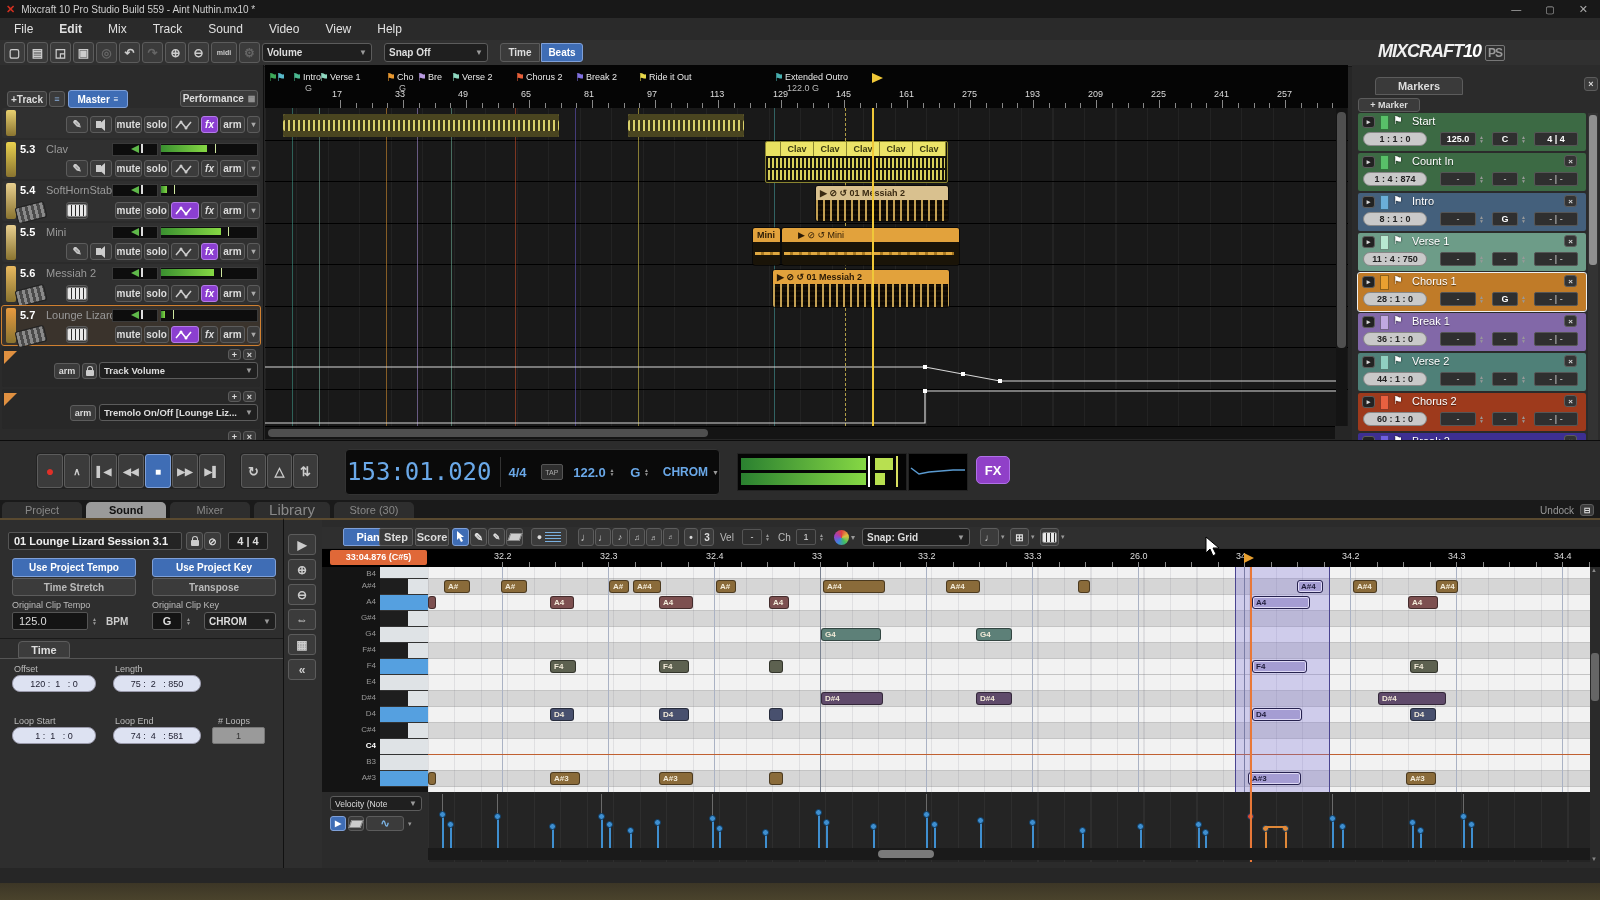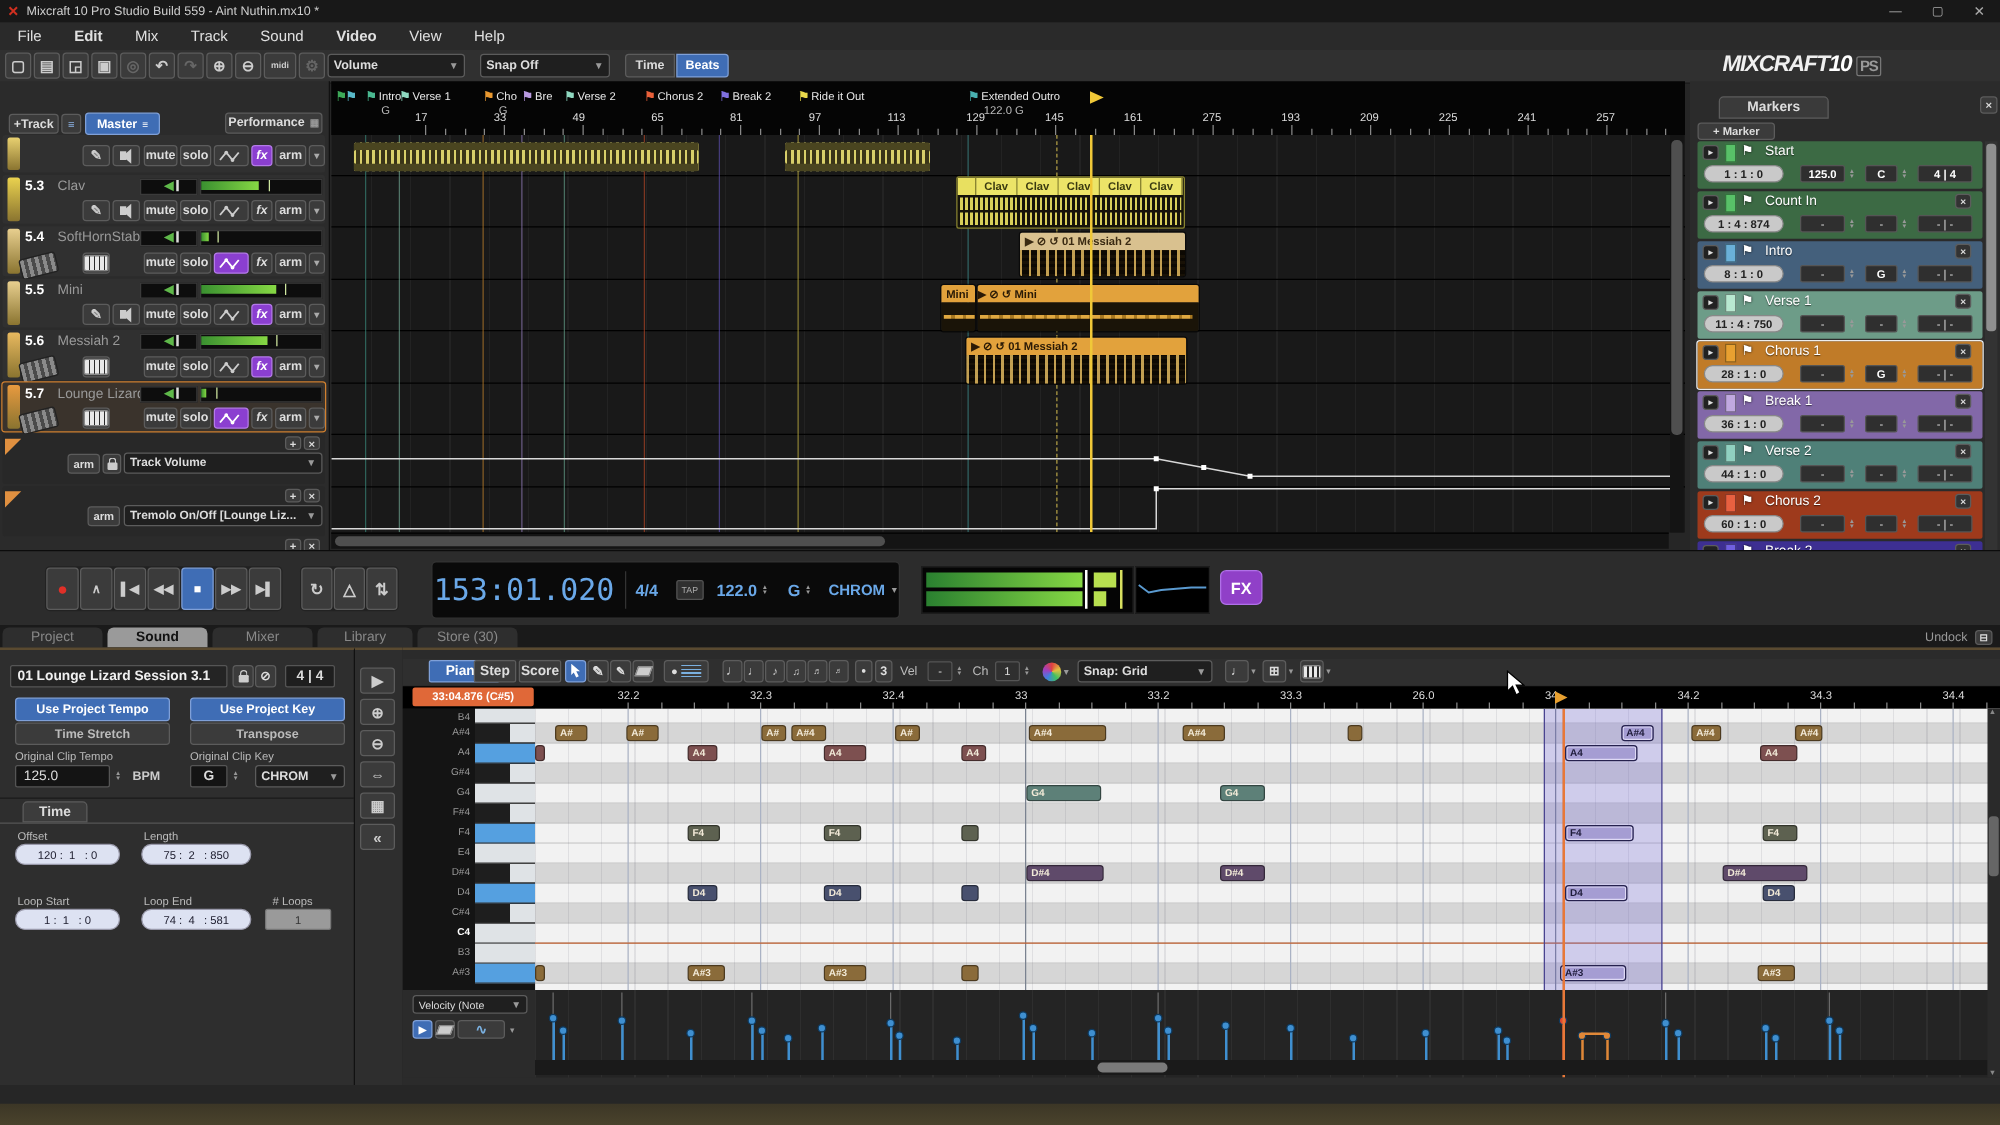--- a/index.html
+++ b/index.html
@@ -52,21 +52,21 @@
     <span style="color:#aaa;font-size:10px;margin:0 12px;">▢</span>
     <span style="color:#aaa;font-size:11px;margin:0 12px;">✕</span>
   </div>
 
   <div class="abs" id="menubar" style="left:0;top:18px;width:1600px;height:22px;background:#2a2a2a;display:flex;align-items:center;gap:26px;padding-left:14px;font-size:12px;color:#e0e0e0;">
       <div style="cursor: default;">File</div>
       <div style="cursor: default; font-weight: bold;">Edit</div>
       <div style="cursor: default;">Mix</div>
       <div style="cursor: default;">Track</div>
       <div style="cursor: default;">Sound</div>
-      <div style="cursor: default; font-weight: bold;">Video</div>
+      <div style="cursor: default;">Video</div>
       <div style="cursor: default;">View</div>
       <div style="cursor: default;">Help</div>
     </div>
 
   <div class="abs" style="left:0;top:40px;width:1600px;height:26px;background:#303030;border-bottom:1px solid #181818;">
     <div id="tbicons" class="abs" style="left:4px;top:2px;height:21px;display:flex;gap:2px;">
         <div class="btn" style="width: 21px; height: 21px; font-size: 12px; color: rgb(204, 204, 204);">▢</div>
         <div class="btn" style="width: 21px; height: 21px; font-size: 12px; color: rgb(204, 204, 204);">▤</div>
         <div class="btn" style="width: 21px; height: 21px; font-size: 12px; color: rgb(204, 204, 204);">◲</div>
         <div class="btn" style="width: 21px; height: 21px; font-size: 12px; color: rgb(204, 204, 204);">▣</div>
@@ -439,21 +439,21 @@
         <div style="position: absolute; left: 0px; top: 0px; width: 100%; height: 14px; background: rgb(217, 193, 143); color: rgb(58, 42, 18); font-size: 9px; font-weight: bold; padding-left: 4px; line-height: 14px; white-space: nowrap; box-sizing: border-box;">▶ ⊘ ↺  01 Messiah 2</div>
         <div style="position: absolute; left: 0px; top: 14px; width: 100%; height: 21px; background: repeating-linear-gradient(90deg, rgba(225, 185, 95, 0.85) 0px, rgba(225, 185, 95, 0.85) 2px, transparent 2px, transparent 7px), repeating-linear-gradient(0deg, transparent 0px, transparent 2px, rgba(12, 8, 2, 0.95) 2px, rgba(12, 8, 2, 0.95) 5px) rgb(24, 17, 6);"></div>
       </div>
       <div style="position: absolute; left: 487px; top: 119px; width: 27px; height: 37px; border-radius: 3px; overflow: hidden; border: 1px solid rgba(0, 0, 0, 0.6);">
         <div style="position: absolute; left: 0px; top: 0px; width: 100%; height: 14px; background: rgb(226, 162, 60); color: rgb(42, 26, 6); font-size: 9px; font-weight: bold; padding-left: 4px; line-height: 14px; white-space: nowrap; box-sizing: border-box;">Mini</div>
         <div style="position: absolute; left: 0px; top: 14px; width: 100%; height: 23px; background: rgb(26, 20, 8);">
           <div style="position: absolute; left: 2px; top: 45%; width: 96%; height: 3px; background: repeating-linear-gradient(90deg, rgb(224, 168, 64) 0px, rgb(224, 168, 64) 6px, rgb(168, 120, 32) 6px, rgb(168, 120, 32) 9px);"></div>
         </div>
       </div>
       <div style="position: absolute; left: 516px; top: 119px; width: 177px; height: 37px; border-radius: 3px; overflow: hidden; border: 1px solid rgba(0, 0, 0, 0.6);">
-        <div style="position: absolute; left: 0px; top: 0px; width: 100%; height: 14px; background: rgb(226, 162, 60); color: rgb(42, 26, 6); font-size: 9px; font-weight: bold; padding-left: 0; line-height: 14px; white-space: nowrap; box-sizing: border-box;">▶ ⊘ ↺  Mini</div>
+        <div style="position: absolute; left: 0px; top: 0px; width: 100%; height: 14px; background: rgb(226, 162, 60); color: rgb(42, 26, 6); font-size: 9px; font-weight: normal; padding-left: 16px; line-height: 14px; white-space: nowrap; box-sizing: border-box;">▶ ⊘ ↺  Mini</div>
         <div style="position: absolute; left: 0px; top: 14px; width: 100%; height: 23px; background: rgb(26, 20, 8);">
           <div style="position: absolute; left: 2px; top: 45%; width: 96%; height: 3px; background: repeating-linear-gradient(90deg, rgb(224, 168, 64) 0px, rgb(224, 168, 64) 6px, rgb(168, 120, 32) 6px, rgb(168, 120, 32) 9px);"></div>
         </div>
       </div>
       <div style="position: absolute; left: 507px; top: 161px; width: 176px; height: 37px; border-radius: 3px; overflow: hidden; border: 1px solid rgba(0, 0, 0, 0.6);">
         <div style="position: absolute; left: 0px; top: 0px; width: 100%; height: 14px; background: rgb(226, 162, 60); color: rgb(42, 26, 6); font-size: 9px; font-weight: bold; padding-left: 4px; line-height: 14px; white-space: nowrap; box-sizing: border-box;">▶ ⊘ ↺  01 Messiah 2</div>
         <div style="position: absolute; left: 0px; top: 14px; width: 100%; height: 23px; background: repeating-linear-gradient(90deg, rgba(225, 185, 95, 0.85) 0px, rgba(225, 185, 95, 0.85) 2px, transparent 2px, transparent 7px), repeating-linear-gradient(0deg, transparent 0px, transparent 2px, rgba(12, 8, 2, 0.95) 2px, rgba(12, 8, 2, 0.95) 5px) rgb(24, 17, 6);"></div>
       </div>
       <svg width="1083" height="318" style="position: absolute; left: 0px; top: 0px; pointer-events: none;">
         <polyline points="0,259 660,259 735,273 1075,273" fill="none" stroke="#d8d8d8" stroke-width="1.2"></polyline>
@@ -685,21 +685,21 @@
       <svg width="58" height="36">
           <polyline points="2,14 10,20 20,18 32,17 44,16 56,16" fill="none" stroke="#5a9ad0" stroke-width="1.5"></polyline>
         </svg></div>
     <div class="btn abs" style="left:976px;top:15px;width:34px;height:28px;background:#9040c8;border-color:#b070e8;color:#fff;font-size:13px;border-radius:5px;">FX</div>
   </div>
 
   <div class="abs" id="btabs" style="left:0;top:500px;width:1600px;height:18px;background:#1a1a1a;display:flex;align-items:flex-end;gap:4px;padding-left:2px;box-sizing:border-box;">
     <div style="width: 80px; height: 16px; text-align: center; font-size: 11px; border-radius: 5px 5px 0px 0px; line-height: 16px; background: rgb(46, 46, 46); color: rgb(136, 136, 136);">Project</div>
       <div style="width: 80px; height: 16px; text-align: center; font-size: 11px; border-radius: 5px 5px 0px 0px; line-height: 16px; background: rgb(154, 154, 154); color: rgb(17, 17, 17); font-weight: bold;">Sound</div>
       <div style="width: 80px; height: 16px; text-align: center; font-size: 11px; border-radius: 5px 5px 0px 0px; line-height: 16px; background: rgb(46, 46, 46); color: rgb(136, 136, 136);">Mixer</div>
-      <div style="width: 76px; height: 16px; text-align: center; font-size: 11px; border-radius: 5px 5px 0px 0px; line-height: 16px; background: rgb(46, 46, 46); color: rgb(136, 136, 136);">Library</div>
+      <div style="width: 76px; height: 16px; text-align: center; font-size: 15px; border-radius: 5px 5px 0px 0px; line-height: 16px; background: rgb(46, 46, 46); color: rgb(136, 136, 136);">Library</div>
       <div style="width: 80px; height: 16px; text-align: center; font-size: 11px; border-radius: 5px 5px 0px 0px; line-height: 16px; background: rgb(46, 46, 46); color: rgb(136, 136, 136);">Store (30)</div>
       <span style="flex:1"></span>
     <span style="font-size:10px;color:#999;margin-bottom:2px;">Undock</span>
     <span class="btn" style="width:14px;height:12px;font-size:8px;margin:0 6px 2px 2px;">⊟</span>
   </div>
 
   <div class="abs" style="left:0;top:518px;width:283px;height:348px;background:#2e2e2e;border-top:2px solid #5a4a30;border-right:1px solid #111;">
     <div class="mbox" style="left:8px;top:12px;width:174px;height:18px;font-size:11px;font-weight:bold;color:#f0f0f0;background:#242424;justify-content:flex-start;padding-left:5px;">01 Lounge Lizard Session 3.1</div>
     <div class="btn abs" style="left:186px;top:12px;width:17px;height:18px;">
         <span class="lockico"></span>

